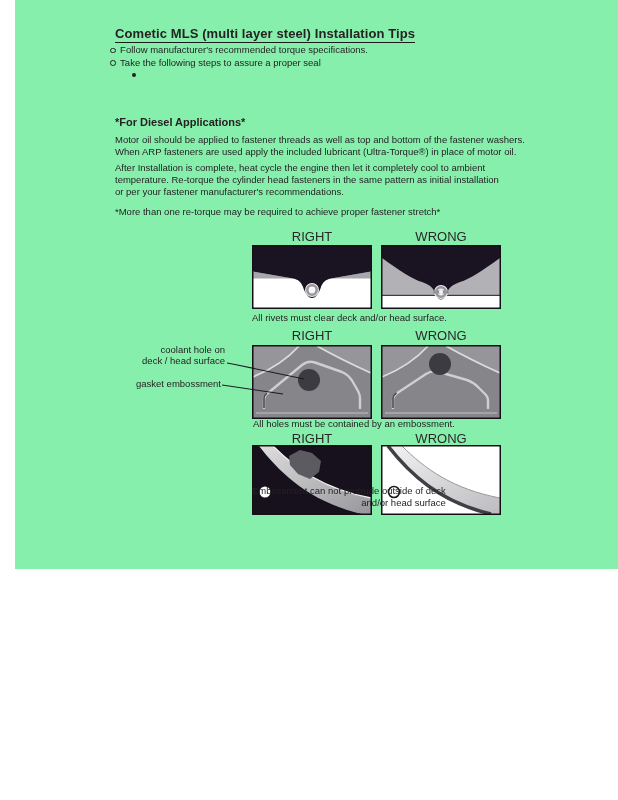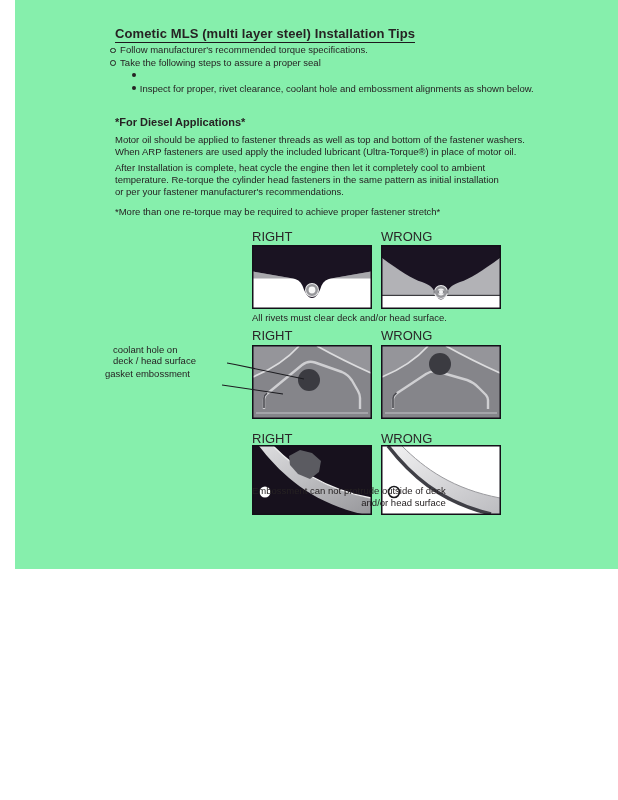--- a/index.html
+++ b/index.html
@@ -17,23 +17,23 @@
   
   .bullets{left:95px;top:44px;font-size:9.5px;}
   .b-row{display:flex;align-items:flex-start;height:12.9px;line-height:12.5px;text-align:center;}
   .b-row.sub{margin-left:22px;}
   .marker-ring{flex:0 0 auto;width:3.6px;height:3.6px;border:1px solid #262223;border-radius:50%;margin:3.6px 4.5px 0 0;}
   .marker-dot{flex:0 0 auto;width:3.8px;height:3.8px;background:#262223;border-radius:50%;margin:3.6px 4px 0 0;}
   
   .diesel-head{left:100px;top:116px;font-size:11px;font-weight:bold;}
   .body-par{font-size:9.5px;line-height:12px;width:432px;left:100px;}
   
-  .rw-label{width:120px;font-size:13px;color:#2a2628;}
+  .rw-label{width:120px;text-align:center;font-size:13px;color:#2a2628;}
   .caption{font-size:9.5px;line-height:12px;color:#262223;}
-  .callout{font-size:9.5px;line-height:11px;text-align:left;}
+  .callout{font-size:9.5px;line-height:11px;text-align:right;}
   .dg{display:block;}
   
   .legal{left:105px;top:574px;width:414px;font-size:5.7px;line-height:6.6px;color:#3a3637;}
   .legal-head{font-size:6px;font-weight:bold;margin-bottom:5.5px;color:#2e2a2b;}
   .legal p{margin:0 0 5px 0;}
   .legal p.tight{margin-bottom:0;}
   
   .doc-code{left:389px;top:761px;font-size:16px;color:#2a2628;}
 </style>
 </head>
@@ -47,24 +47,20 @@
     <div class="b-row">
       <span class="marker-ring"></span>
       <span>Follow manufacturer's recommended torque specifications.</span>
     </div>
     <div class="b-row">
       <span class="marker-ring"></span>
       <span>Take the following steps to assure a proper seal</span>
     </div>
     <div class="b-row sub">
       <span class="marker-dot"></span>
-    </div>
-    <div class="b-row sub">
-      <span class="marker-dot"></span>
-      <span>Inspect for proper, rivet clearance, coolant hole and embossment alignments as shown below.</span>
     </div>
   </div>
 
   <div class="abs diesel-head">*For Diesel Applications*</div>
   <div class="abs body-par pre" style="top:134px;">Motor oil should be applied to fastener threads as well as top and bottom of the fastener washers.
 When ARP fasteners are used apply the included lubricant (Ultra-Torque®) in place of motor oil.</div>
   <div class="abs body-par pre" style="top:162px;">After Installation is complete, heat cycle the engine then let it completely cool to ambient
 temperature. Re-torque the cylinder head fasteners in the same pattern as initial installation
 or per your fastener manufacturer's recommendations.</div>
   <div class="abs body-par" style="top:206px;">*More than one re-torque may be required to achieve proper fastener stretch*</div>
@@ -95,21 +91,21 @@
     <rect x="0.75" y="0.75" width="118.5" height="62.5" fill="none" stroke="#131018" stroke-width="1.5"></rect>
   </svg>
 
   <div class="abs caption" style="left:237px;top:312px;">All rivets must clear deck and/or head surface.</div>
 
   <div class="abs rw-label" style="left:237px;top:328px;">RIGHT</div>
   <div class="abs rw-label" style="left:366px;top:328px;">WRONG</div>
 
   <div class="abs callout pre" style="left:98px;top:344px;width:112px;">coolant hole on
 deck / head surface</div>
-  <div class="abs callout" style="left:90px;top:368px;width:116px;">gasket embossment</div>
+  <div class="abs callout" style="left:90px;top:378px;width:116px;">gasket embossment</div>
 
   <svg class="abs dg" style="left:237px;top:345px;" width="120" height="74" viewBox="0 0 120 74">
     <rect x="0" y="0" width="120" height="74" fill="#85858a"></rect>
     <path d="M1,32 Q30,20 47,1 L1,1 Z" fill="#95959a"></path>
     <path d="M119,28 Q90,15 65,1 L119,1 Z" fill="#95959a"></path>
     <path d="M1,32 Q30,20 47,1" fill="none" stroke="#dcdcde" stroke-width="1.8"></path>
     <path d="M119,28 Q90,15 65,1" fill="none" stroke="#dcdcde" stroke-width="1.8"></path>
     <path d="M4,68 H116" stroke="#c4c4c8" stroke-width="1.2"></path>
     <path d="M12,64 L12,55 Q12,51 16,48 L50,20 Q56,15 63,17.5 L90,27 Q96,29.5 100,35.5 L106,46 Q108,49.5 108,53 L108,64" fill="none" stroke="#cfcfd2" stroke-width="2.4" stroke-linejoin="round"></path>
     <path d="M12,63 L12,53 Q12,50.5 15,48.2" fill="none" stroke="#4a4a50" stroke-width="1.6"></path>
@@ -128,20 +124,21 @@
     <path d="M12,63 L12,53 Q12,50.5 15.5,47.8" fill="none" stroke="#4a4a50" stroke-width="1.6"></path>
     <circle cx="59" cy="19" r="11" fill="#3b3b41"></circle>
     <rect x="0.75" y="0.75" width="118.5" height="72.5" fill="none" stroke="#131018" stroke-width="1.5"></rect>
   </svg>
 
   <svg class="abs" style="left:100px;top:340px;" width="200" height="70" viewBox="0 0 200 70">
     <polyline points="112,23 120,24.5 189,39" fill="none" stroke="#1c1c20" stroke-width="1.1"></polyline>
     <polyline points="107,45 168,54" fill="none" stroke="#1c1c20" stroke-width="1.1"></polyline>
   </svg>
 
+  <div class="abs caption" style="left:238px;top:418px;">All holes must be contained by an embossment.</div>
 
   <div class="abs rw-label" style="left:237px;top:431px;">RIGHT</div>
   <div class="abs rw-label" style="left:366px;top:431px;">WRONG</div>
 
   <svg class="abs dg" style="left:237px;top:445px;" width="120" height="70" viewBox="0 0 120 70">
     <defs>
       <linearGradient id="g31" x1="0" y1="0" x2="1" y2="1">
         <stop offset="0" stop-color="#dedee0"></stop>
           <stop offset="1" stop-color="#97979b"></stop>
       </linearGradient>

